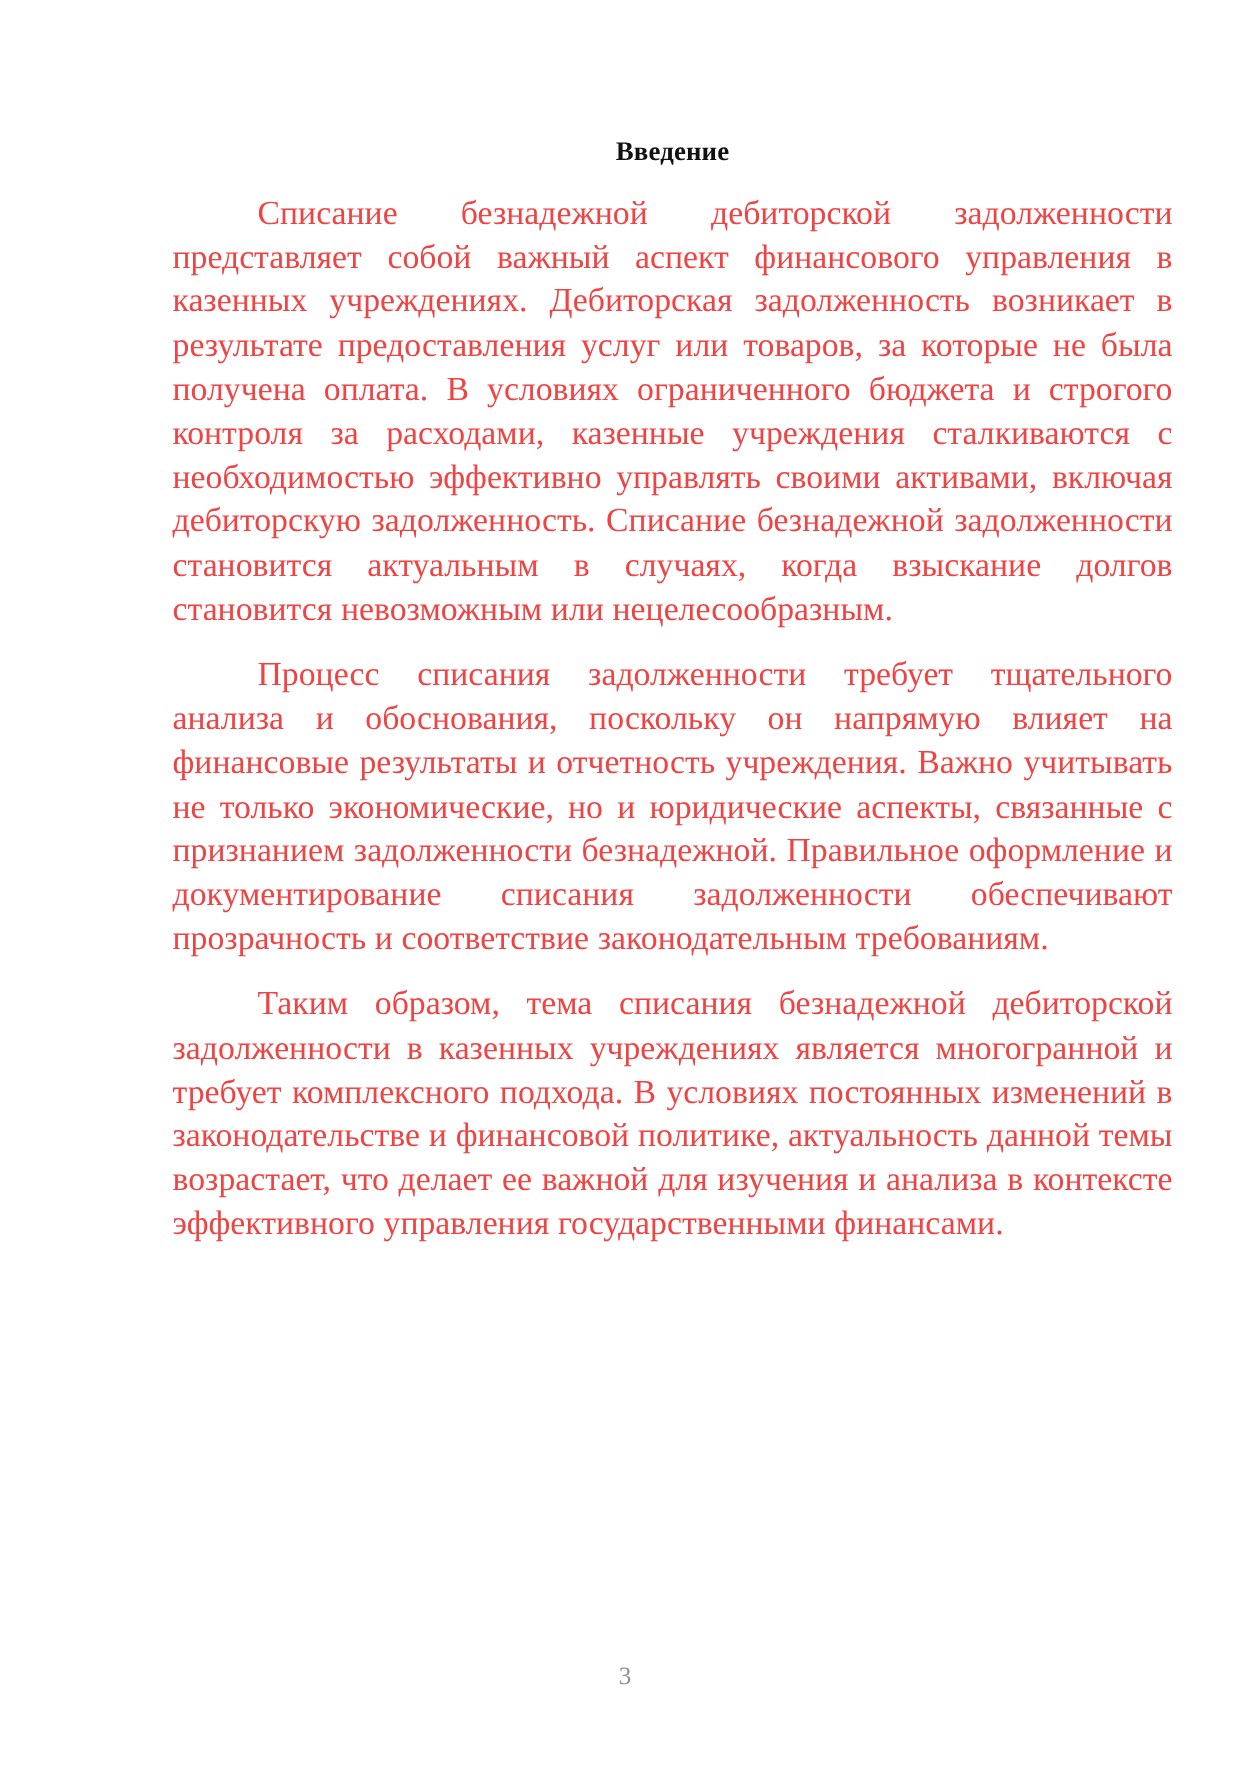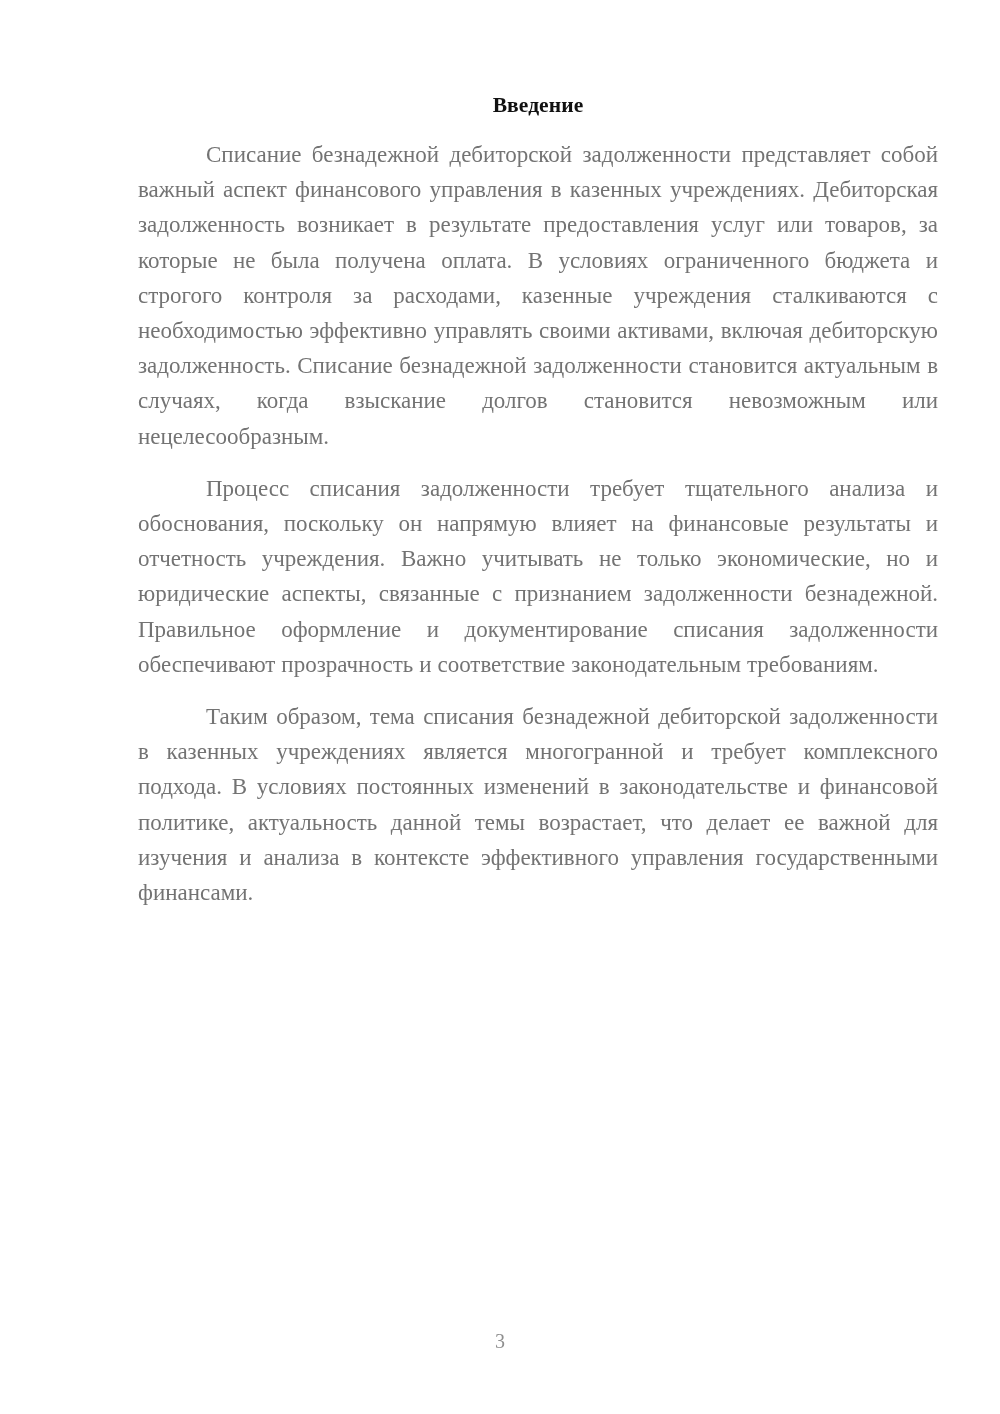--- a/index.html
+++ b/index.html
@@ -21,32 +21,32 @@
     position: absolute;
     left: 138px;
     top: 88px;
     width: 800px;
   }
   .doc-title {
     font-size: 21.5px;
     font-weight: bold;
     text-align: center;
     line-height: 35px;
-    margin: 0 0 14px 0;
+    margin: 16px 0 14px 0;
     letter-spacing: 0.1px;
     color: #111111;
   }
   .para {
-    font-size: 23px;
+    font-size: 27px;
     line-height: 35.2px;
     text-align: justify;
     text-justify: inter-word;
     text-indent: 68px;
     margin: 0 0 17px 0;
-    color: #737373;
+    color: #ef4444;
     -webkit-hyphens: none;
     hyphens: none;
     word-spacing: 0.2px;
   }
   .para:last-of-type {
     margin-bottom: 13px;
   }
   .page-number {
     position: absolute;
     left: 0;

